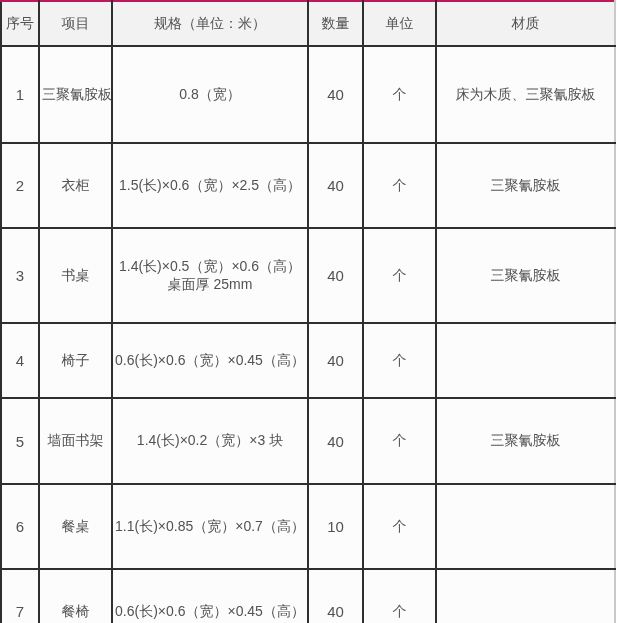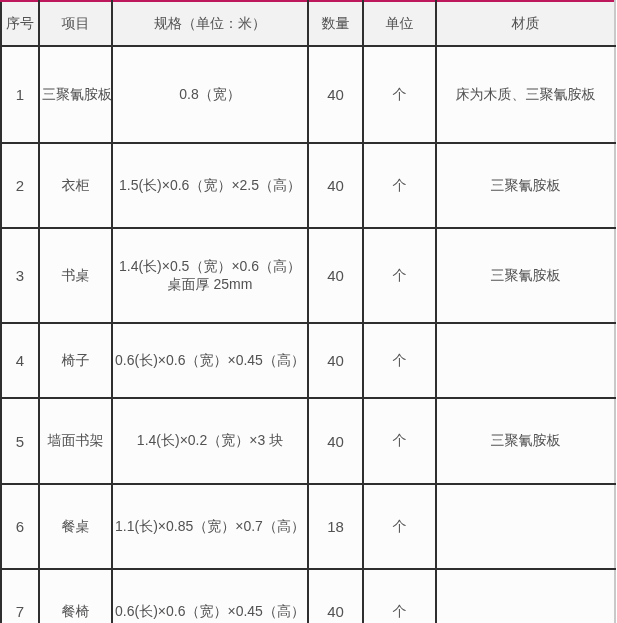--- a/index.html
+++ b/index.html
@@ -143,21 +143,21 @@
       <td>个</td>
       <td>三聚氰胺板</td>
     </tr>
     <tr class="r6">
       <td class="num-cell">6</td>
       <td>餐桌</td>
       <td>
           <div class="spec-line1">1.1(长)×0.85（宽）×0.7（高）</div>
           <div class="spec-line2"></div>
         </td>
-      <td class="num-cell">18</td>
+      <td class="num-cell">10</td>
       <td>个</td>
       <td></td>
     </tr>
     <tr class="r7">
       <td class="num-cell">7</td>
       <td>餐椅</td>
       <td>
           <div class="spec-line1">0.6(长)×0.6（宽）×0.45（高）</div>
           <div class="spec-line2"></div>
         </td>

